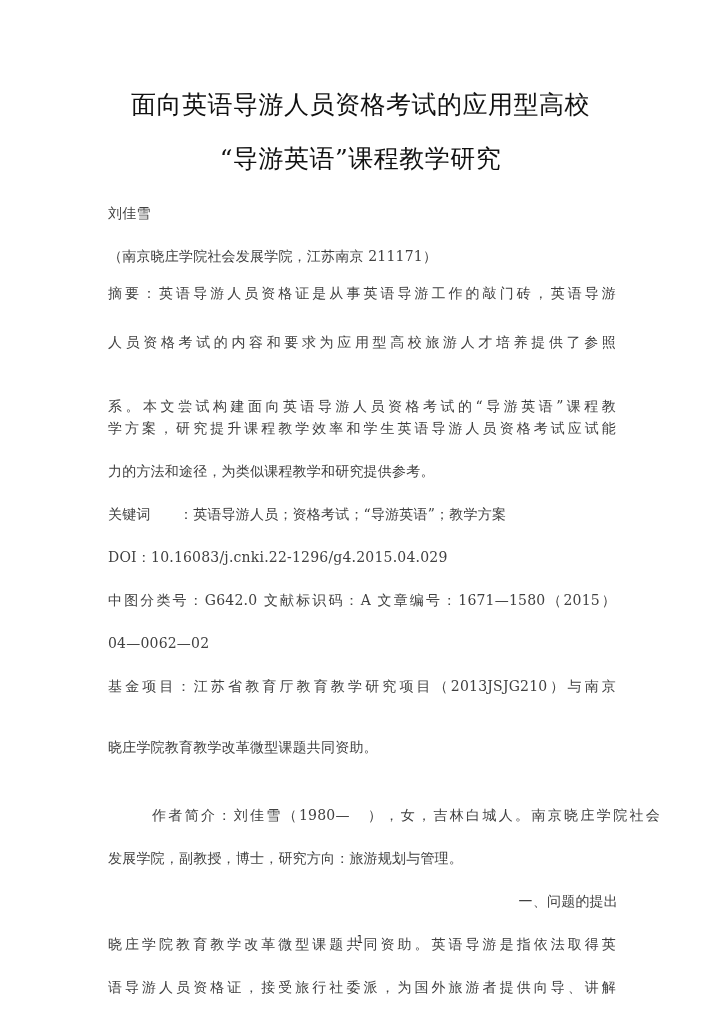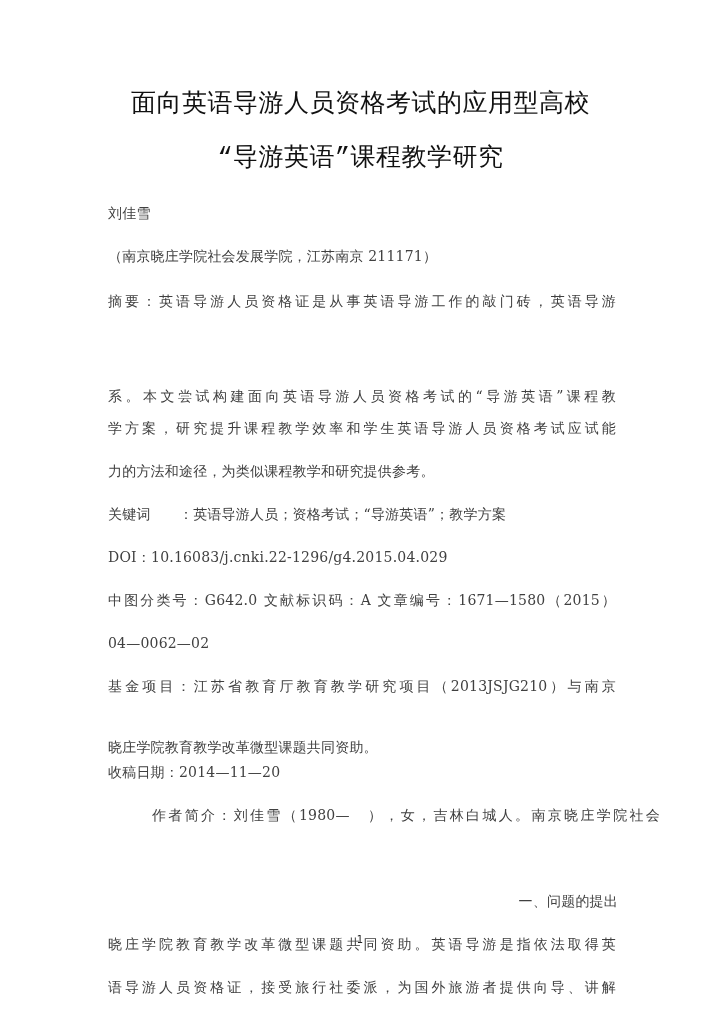--- a/index.html
+++ b/index.html
@@ -26,21 +26,20 @@
       position: absolute;
       left: 60px;
       width: 601px;
       text-align: center;
       font-size: 25px;
       line-height: 30px;
       font-weight: normal;
       letter-spacing: 0.5px;
       color: #111;
       margin: 0;
-      font-family: Liberation Mono, monospace;
     }
     .title-line1 { top: 90px; }
     .title-line2 { top: 136px; margin-top: 8px; }
     .line {
       position: absolute;
       left: 108px;
       width: 510px;
       font-size: 14px;
       line-height: 20px;
       white-space: nowrap;
@@ -68,37 +67,38 @@
 <body>
 
 <div class="page">
 
   <h1 class="title title-line1">面向英语导游人员资格考试的应用型高校</h1>
   <h1 class="title title-line2">“导游英语”课程教学研究</h1>
 
   <div class="line" style="top:203px;">刘佳雪</div>
   <div class="line" style="top:246px;">（南京晓庄学院社会发展学院，江苏南京 211171）</div>
 
-  <div class="line justify" style="top:291px;">摘要：英语导游人员资格证是从事英语导游工作的敲门砖，英语导游</div>
-  <div class="line justify" style="top:386px;">系。本文尝试构建面向英语导游人员资格考试的“导游英语”课程教</div>
+  <div class="line justify" style="top:283px;">摘要：英语导游人员资格证是从事英语导游工作的敲门砖，英语导游</div>
+  <div class="line justify" style="top:332px;">人员资格考试的内容和要求为应用型高校旅游人才培养提供了参照</div>
+  <div class="line justify" style="top:396px;">系。本文尝试构建面向英语导游人员资格考试的“导游英语”课程教</div>
   <div class="line justify" style="top:418px;">学方案，研究提升课程教学效率和学生英语导游人员资格考试应试能</div>
   <div class="line" style="top:461px;">力的方法和途径，为类似课程教学和研究提供参考。</div>
 
   <div class="line" style="top:504px;">关键词　　：英语导游人员；资格考试；“导游英语”；教学方案</div>
   <div class="line" style="top:547px;">DOI：10.16083/j.cnki.22-1296/g4.2015.04.029</div>
 
   <div class="line justify" style="top:590px;">中图分类号：G642.0 文献标识码：A 文章编号：1671—1580（2015）</div>
   <div class="line" style="top:633px;">04—0062—02</div>
 
   <div class="line justify" style="top:676px;">基金项目：江苏省教育厅教育教学研究项目（2013JSJG210）与南京</div>
   <div class="line" style="top:737px;">晓庄学院教育教学改革微型课题共同资助。</div>
 
-  <div class="line" style="top:762px;">收稿日期：2014—11—20</div>
 
   <div class="line justify" style="top:805px;margin-left:44px;">作者简介：刘佳雪（1980—　），女，吉林白城人。南京晓庄学院社会</div>
+  <div class="line" style="top:848px;">发展学院，副教授，博士，研究方向：旅游规划与管理。</div>
 
   <div class="line" style="top:891px;text-align:right;">一、问题的提出</div>
 
   <div class="line justify" style="top:934px;">晓庄学院教育教学改革微型课题共同资助。英语导游是指依法取得英</div>
   <div class="line justify" style="top:977px;">语导游人员资格证，接受旅行社委派，为国外旅游者提供向导、讲解</div>
 
   <div class="page-number">1</div>
 </div>
 
 </body></html>

